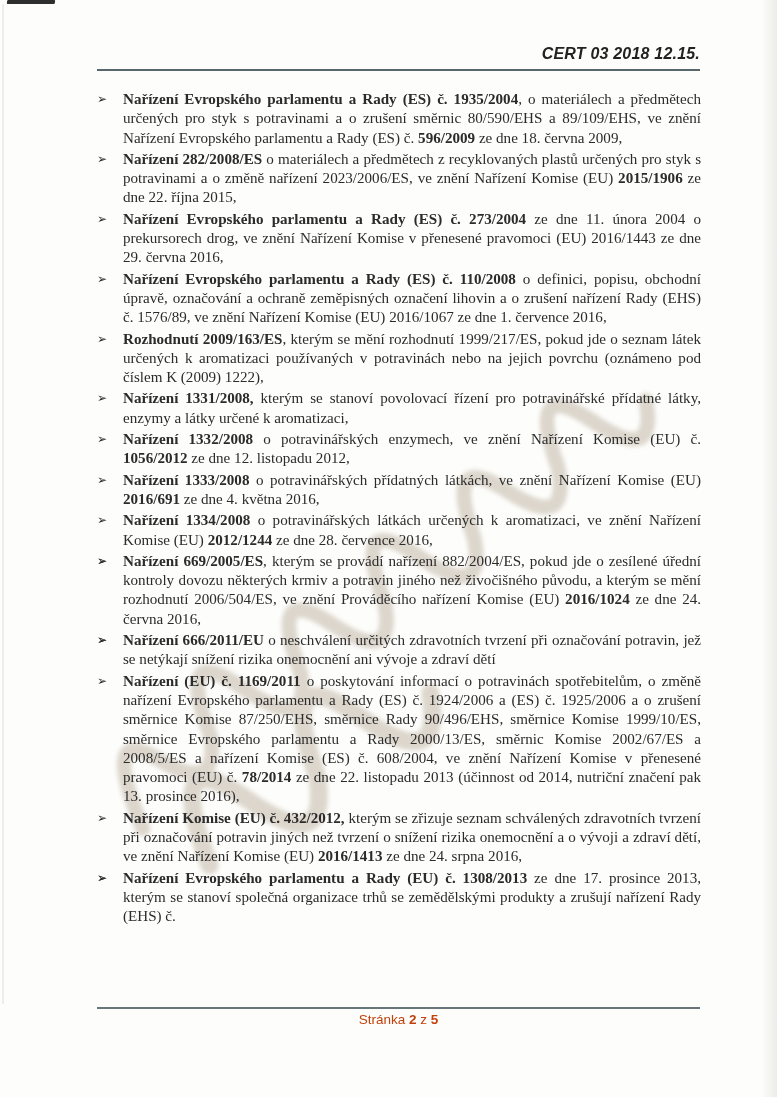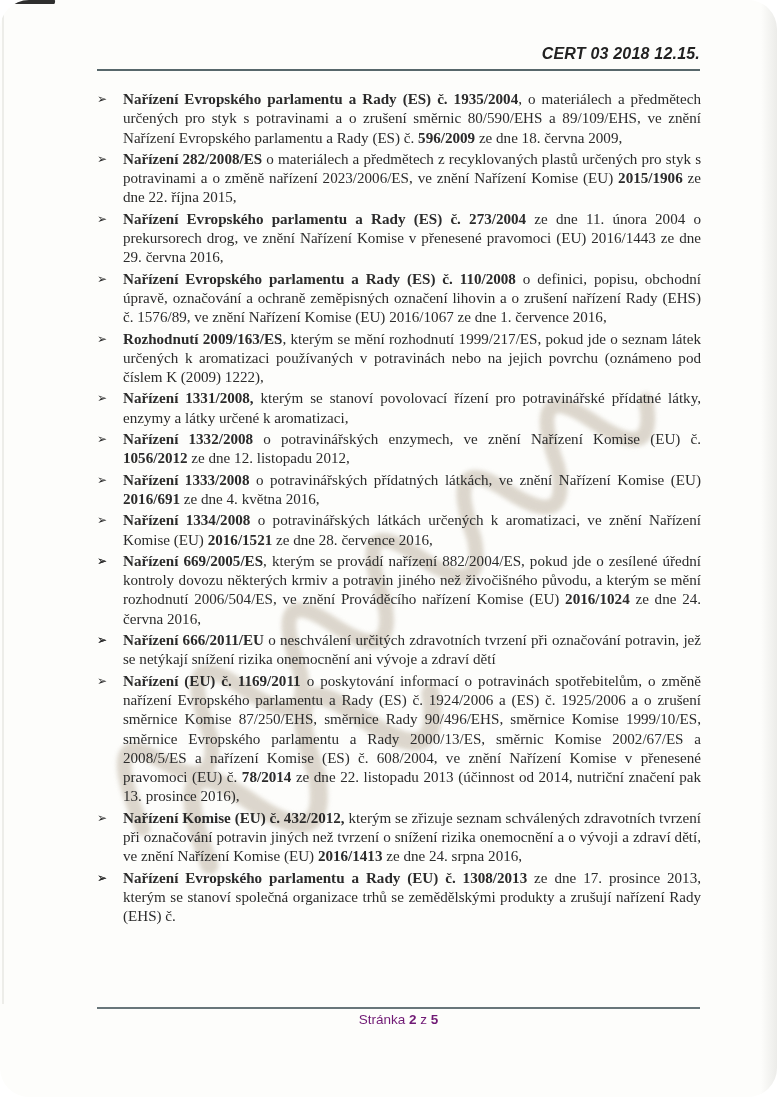--- a/index.html
+++ b/index.html
@@ -4,21 +4,20 @@
 <style>
   html,body{margin:0;padding:0;background:#ffffff;}
   .page{
     position:relative;
     width:777px;height:1097px;
     margin:0 auto;
     background:#fdfdfb;
     font-family:"Liberation Serif", serif;
     color:#2b2b2b;
     overflow:hidden;
-    border-radius:29px;
   }
   
   .scan-mark-top-left{
     position:absolute;left:7px;top:0;width:48px;height:4px;
     background:#2e2e2e;transform:skewX(-8deg);border-radius:1px;
   }
   .scan-left-line{
     position:absolute;left:2px;top:4px;width:2px;height:1000px;
     background:rgba(140,140,130,0.14);
   }
@@ -60,21 +59,21 @@
   }
   
   .footer-rule{
     position:absolute;top:1007px;left:97px;right:77px;height:2px;
     background:#68767a;
   }
   .footer-text{
     position:absolute;top:1012px;left:97px;right:77px;
     text-align:center;
     font-family:"Liberation Sans", sans-serif;
-    font-size:13.5px;color:#701a75;
+    font-size:13.5px;color:#c2410c;
   }
   .footer-text b{font-weight:bold;}
 </style>
 </head>
 <body>
 
 <div class="page">
 
   <div class="scan-mark-top-left"></div>
   <div class="scan-left-line"></div>
@@ -99,21 +98,21 @@
 
   <ol class="reg-list" id="reg-list">
       <li class="reg-item"><span class="bullet">➢</span><span><b>Nařízení Evropského parlamentu a Rady (ES) č. 1935/2004</b><span>, o materiálech a předmětech určených pro styk s potravinami a o zrušení směrnic 80/590/EHS a 89/109/EHS, ve znění Nařízení Evropského parlamentu a Rady (ES) č. </span><b>596/2009</b><span> ze dne 18. června 2009,</span></span></li>
       <li class="reg-item"><span class="bullet">➢</span><span><b>Nařízení 282/2008/ES</b><span> o materiálech a předmětech z recyklovaných plastů určených pro styk s potravinami a o změně nařízení 2023/2006/ES, ve znění Nařízení Komise (EU) </span><b>2015/1906</b><span> ze dne 22. října 2015,</span></span></li>
       <li class="reg-item"><span class="bullet">➢</span><span><b>Nařízení Evropského parlamentu a Rady (ES) č. 273/2004</b><span> ze dne 11. února 2004 o prekursorech drog, ve znění Nařízení Komise v přenesené pravomoci (EU) 2016/1443 ze dne 29. června 2016,</span></span></li>
       <li class="reg-item"><span class="bullet">➢</span><span><b>Nařízení Evropského parlamentu a Rady (ES) č. 110/2008</b><span> o definici, popisu, obchodní úpravě, označování a ochraně zeměpisných označení lihovin a o zrušení nařízení Rady (EHS) č. 1576/89, ve znění Nařízení Komise (EU) 2016/1067 ze dne 1. července 2016,</span></span></li>
       <li class="reg-item"><span class="bullet">➢</span><span><b>Rozhodnutí 2009/163/ES</b><span>, kterým se mění rozhodnutí 1999/217/ES, pokud jde o seznam látek určených k aromatizaci používaných v potravinách nebo na jejich povrchu (oznámeno pod číslem K (2009) 1222),</span></span></li>
       <li class="reg-item"><span class="bullet">➢</span><span><b>Nařízení 1331/2008,</b><span> kterým se stanoví povolovací řízení pro potravinářské přídatné látky, enzymy a látky určené k aromatizaci,</span></span></li>
       <li class="reg-item"><span class="bullet">➢</span><span><b>Nařízení 1332/2008</b><span> o potravinářských enzymech, ve znění Nařízení Komise (EU) č. </span><b>1056/2012</b><span> ze dne 12. listopadu 2012,</span></span></li>
       <li class="reg-item"><span class="bullet">➢</span><span><b>Nařízení 1333/2008</b><span> o potravinářských přídatných látkách, ve znění Nařízení Komise (EU) </span><b>2016/691</b><span> ze dne 4. května 2016,</span></span></li>
-      <li class="reg-item"><span class="bullet">➢</span><span><b>Nařízení 1334/2008</b><span> o potravinářských látkách určených k aromatizaci, ve znění Nařízení Komise (EU) </span><b>2016/1521</b><span> ze dne 28. července 2016,</span></span></li>
+      <li class="reg-item"><span class="bullet">➢</span><span><b>Nařízení 1334/2008</b><span> o potravinářských látkách určených k aromatizaci, ve znění Nařízení Komise (EU) </span><b>2012/1244</b><span> ze dne 28. července 2016,</span></span></li>
       <li class="reg-item"><span class="bullet">➢</span></li>
       <li class="reg-item"><span class="bullet">➢</span><span><b>Nařízení 669/2005/ES</b><span>, kterým se provádí nařízení 882/2004/ES, pokud jde o zesílené úřední kontroly dovozu některých krmiv a potravin jiného než živočišného původu, a kterým se mění rozhodnutí 2006/504/ES, ve znění Prováděcího nařízení Komise (EU) </span><b>2016/1024</b><span> ze dne 24. června 2016,</span></span></li>
       <li class="reg-item"><span class="bullet">➢</span></li>
       <li class="reg-item"><span class="bullet">➢</span><span><b>Nařízení 666/2011/EU</b><span> o neschválení určitých zdravotních tvrzení při označování potravin, jež se netýkají snížení rizika onemocnění ani vývoje a zdraví dětí</span></span></li>
       <li class="reg-item"><span class="bullet">➢</span><span><b>Nařízení (EU) č. 1169/2011</b><span> o poskytování informací o potravinách spotřebitelům, o změně nařízení Evropského parlamentu a Rady (ES) č. 1924/2006 a (ES) č. 1925/2006 a o zrušení směrnice Komise 87/250/EHS, směrnice Rady 90/496/EHS, směrnice Komise 1999/10/ES, směrnice Evropského parlamentu a Rady 2000/13/ES, směrnic Komise 2002/67/ES a 2008/5/ES a nařízení Komise (ES) č. 608/2004, ve znění Nařízení Komise v přenesené pravomoci (EU) č. </span><b>78/2014</b><span> ze dne 22. listopadu 2013 (účinnost od 2014, nutriční značení pak 13. prosince 2016),</span></span></li>
       <li class="reg-item"><span class="bullet">➢</span><span><b>Nařízení Komise (EU) č. 432/2012,</b><span> kterým se zřizuje seznam schválených zdravotních tvrzení při označování potravin jiných než tvrzení o snížení rizika onemocnění a o vývoji a zdraví dětí, ve znění Nařízení Komise (EU) </span><b>2016/1413</b><span> ze dne 24. srpna 2016,</span></span></li>
       <li class="reg-item"><span class="bullet">➢</span></li>
       <li class="reg-item"><span class="bullet">➢</span><span><b>Nařízení Evropského parlamentu a Rady (EU) č. 1308/2013</b><span> ze dne 17. prosince 2013, kterým se stanoví společná organizace trhů se zemědělskými produkty a zrušují nařízení Rady (EHS) č.</span></span></li>
     </ol>
 

